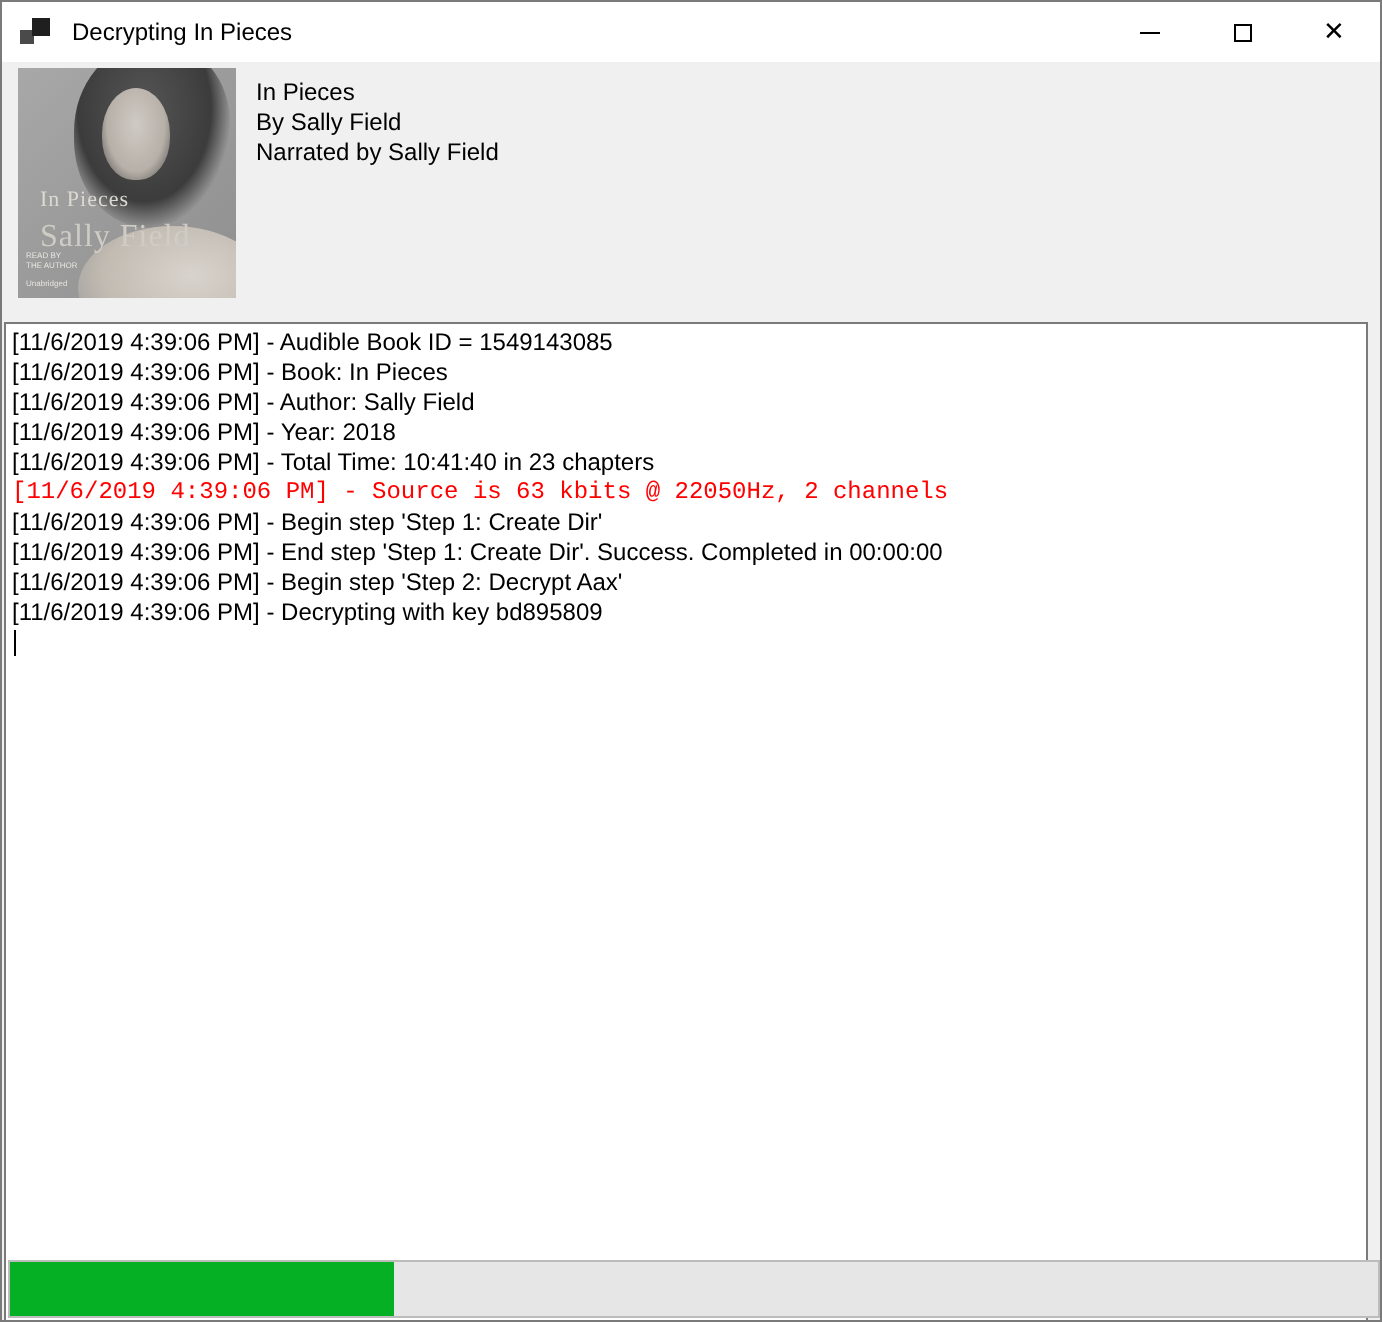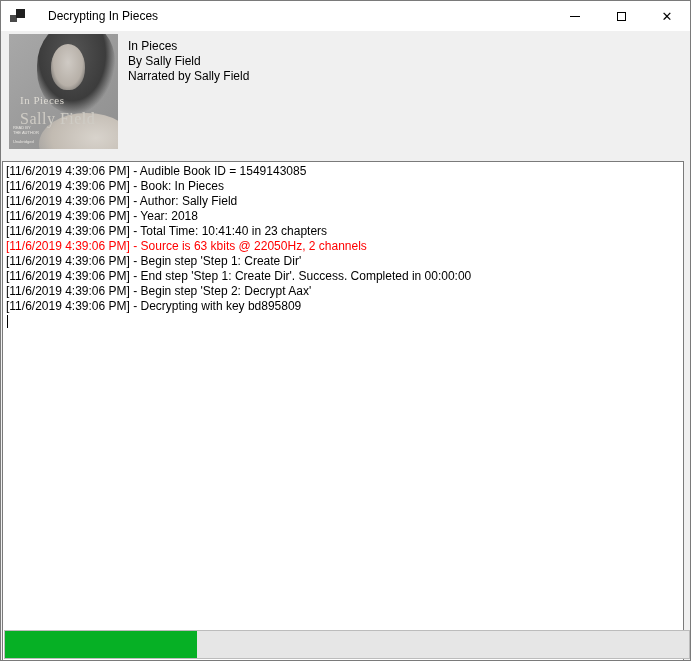--- a/index.html
+++ b/index.html
@@ -26,21 +26,21 @@
   }
   .app-icon .sq-big {
     position: absolute; right: 1px; top: 1px; width: 9px; height: 9px;
     background: #1f1f1f;
   }
   .app-icon .sq-small {
     position: absolute; left: 0; bottom: 2px; width: 7px; height: 7px;
     background: #4a4a4a;
   }
   .title-text {
-    margin-left: 22px; font-size: 12px; color: #000000;
+    margin-left: 10px; font-size: 12px; color: #000000;
     white-space: nowrap;
   }
   .win-buttons {
     position: absolute; right: 0; top: 0; height: 30px; display: flex;
   }
   .win-btn {
     width: 46px; height: 30px;
     display: flex; align-items: center; justify-content: center;
     background: #ffffff; border: none; cursor: default;
   }
@@ -99,21 +99,21 @@
     background: #ffffff;
     border: 1px solid #7a7a7a;
     padding: 2px 3px;
     overflow: hidden;
     cursor: text;
   }
   .log-line {
     font-size: 12px; line-height: 15px; color: #000;
     white-space: pre; 
   }
-  .log-line.red { color: #ff0000; }
+  .log-line.red { color: #ff0000; font-family: Liberation Mono, monospace; }
   .caret {
     width: 1px; height: 13px; background: #000; margin-top: 1px; margin-left: 1px;
   }
 
   
   .progress {
     position: absolute; left: 3px; top: 629px; width: 686px; height: 29px;
     background: #e6e6e6;
     border: 1px solid #bcbcbc;
   }

